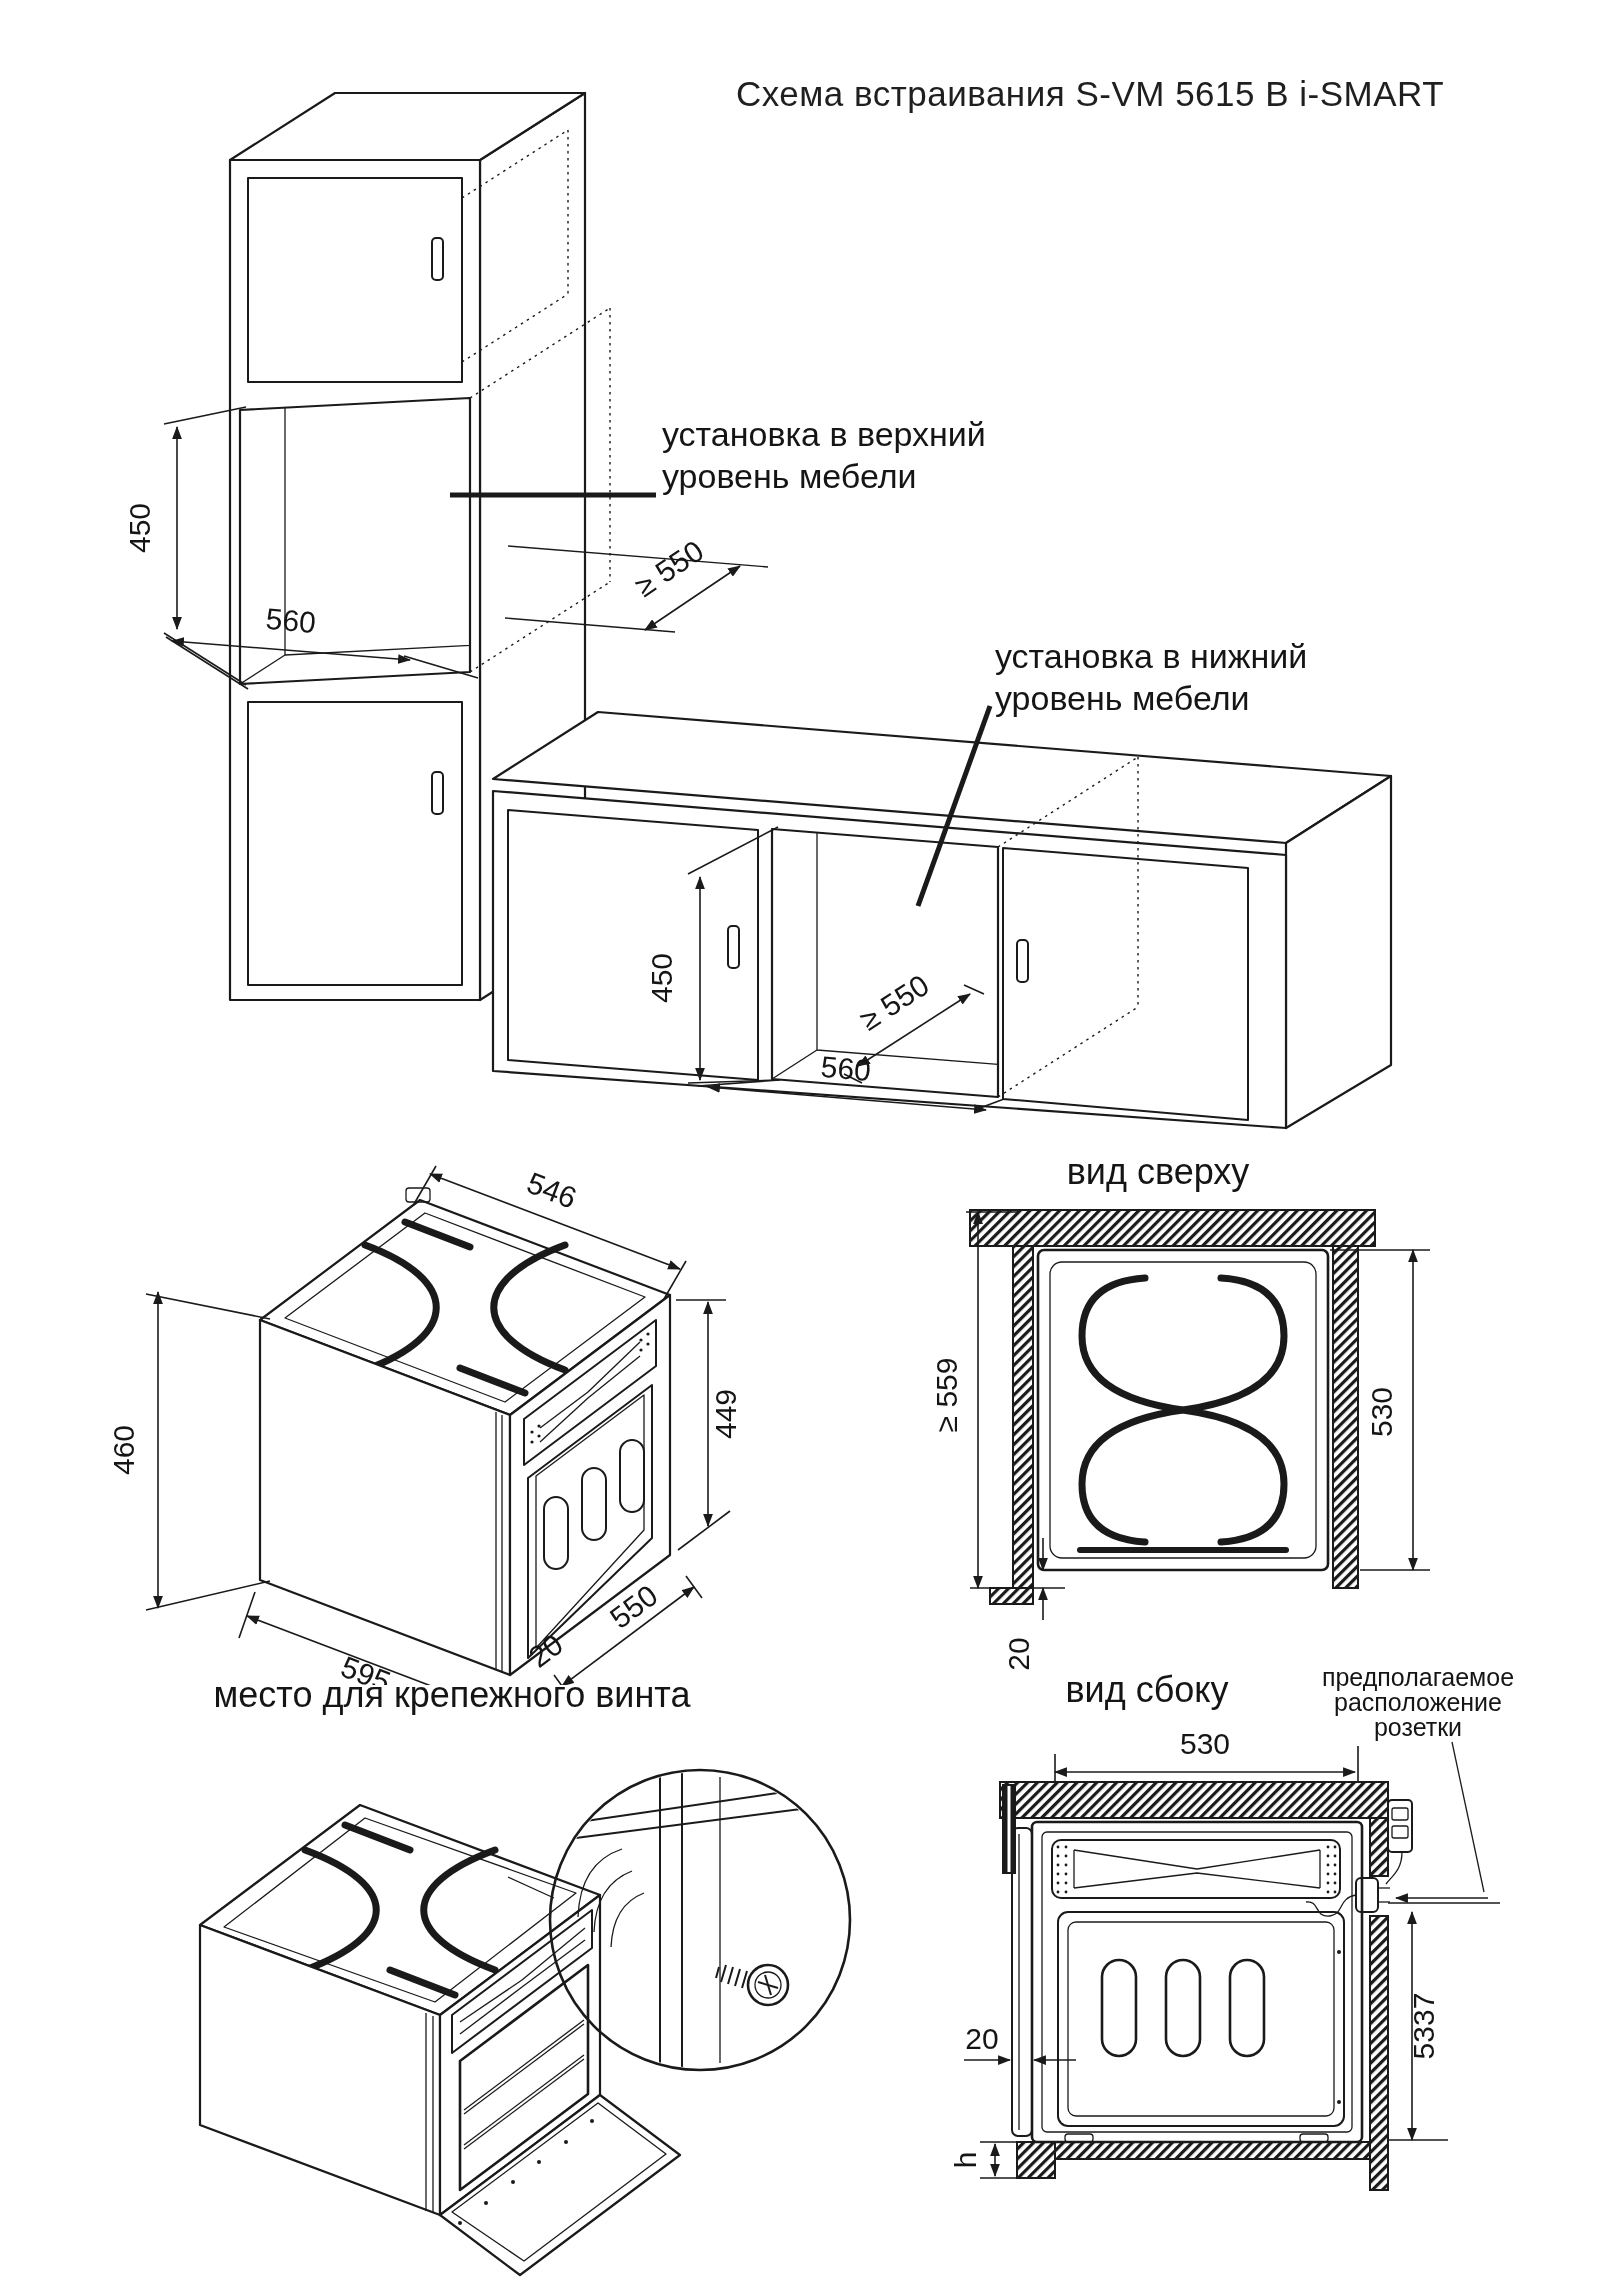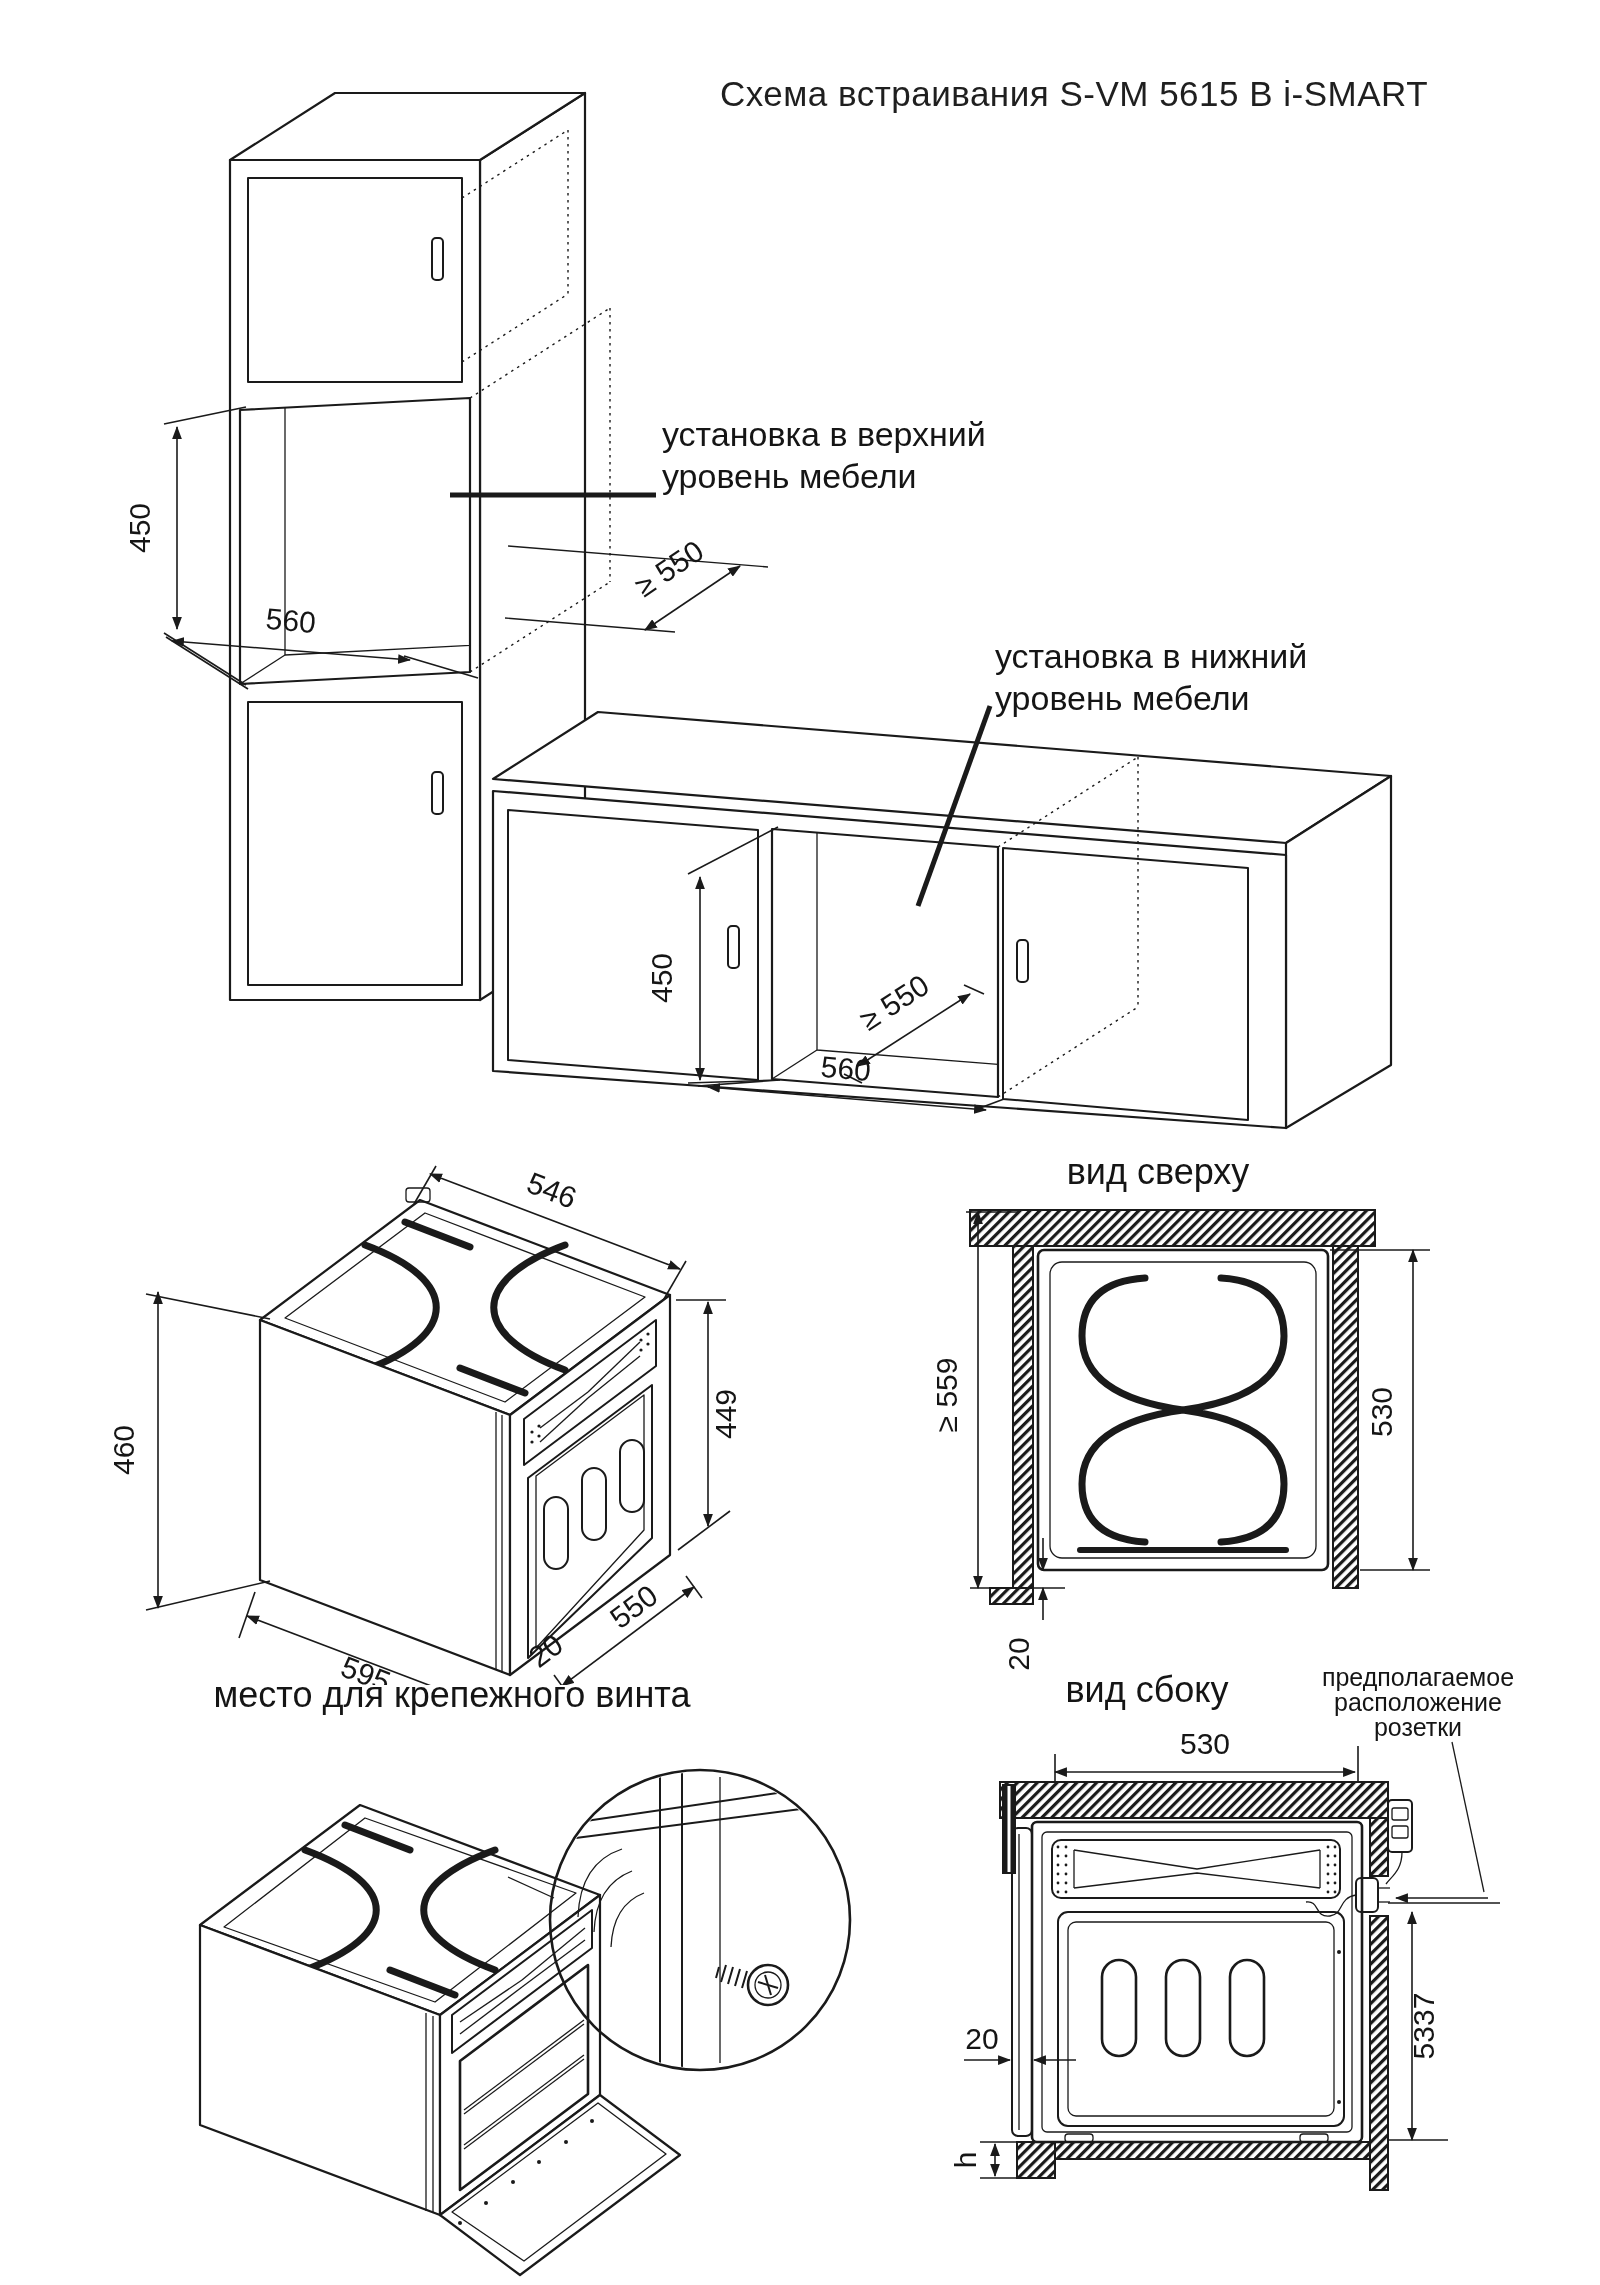--- a/index.html
+++ b/index.html
@@ -1,19 +1,19 @@
 <!DOCTYPE html>
 <html><head>
 <meta charset="utf-8">
 <style>
   html,body{margin:0;padding:0;background:#fff;}
   .page{position:relative;width:1600px;height:2285px;background:#ffffff;
         font-family:"Liberation Sans", sans-serif;color:#1a1a1a;overflow:hidden;}
   .panel{position:absolute;}
-  .page-title{position:absolute;left:644px;top:74px;width:860px;text-align:center;
+  .page-title{position:absolute;left:660px;top:74px;width:860px;text-align:center;
         font-size:35px;color:#1f1f1f;letter-spacing:0.5px;}
   
   .face{fill:#ffffff;stroke:#1a1a1a;stroke-width:2.2;stroke-linejoin:round;}
   .ln{fill:none;stroke:#1a1a1a;stroke-width:2;stroke-linejoin:round;}
   .ln1{fill:none;stroke:#1a1a1a;stroke-width:1.3;stroke-linejoin:round;}
   .ln3{fill:none;stroke:#1a1a1a;stroke-width:2.6;stroke-linejoin:round;}
   .thk{fill:none;stroke:#1a1a1a;stroke-width:7;stroke-linecap:round;}
   .thk6{fill:none;stroke:#1a1a1a;stroke-width:6;stroke-linecap:round;}
   .dot{fill:none;stroke:#1a1a1a;stroke-width:1.4;stroke-dasharray:2.5 4.5;}
   .dim{fill:none;stroke:#1a1a1a;stroke-width:1.6;}

